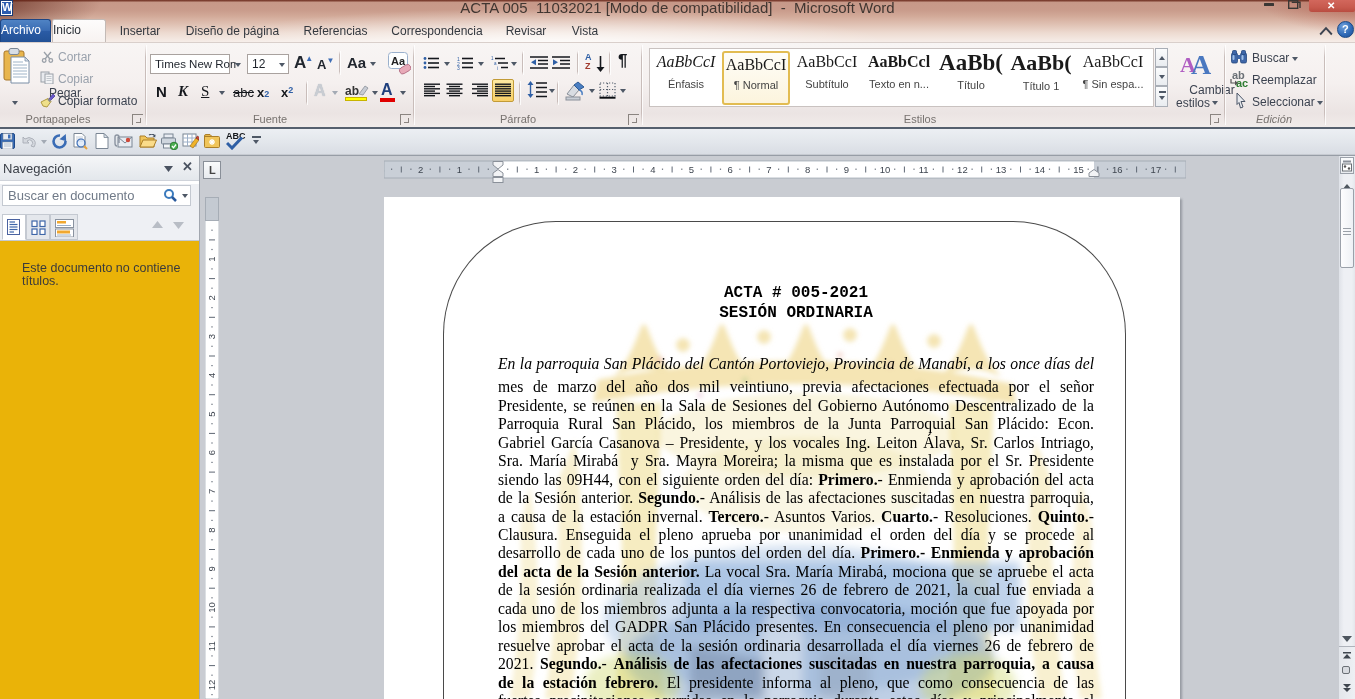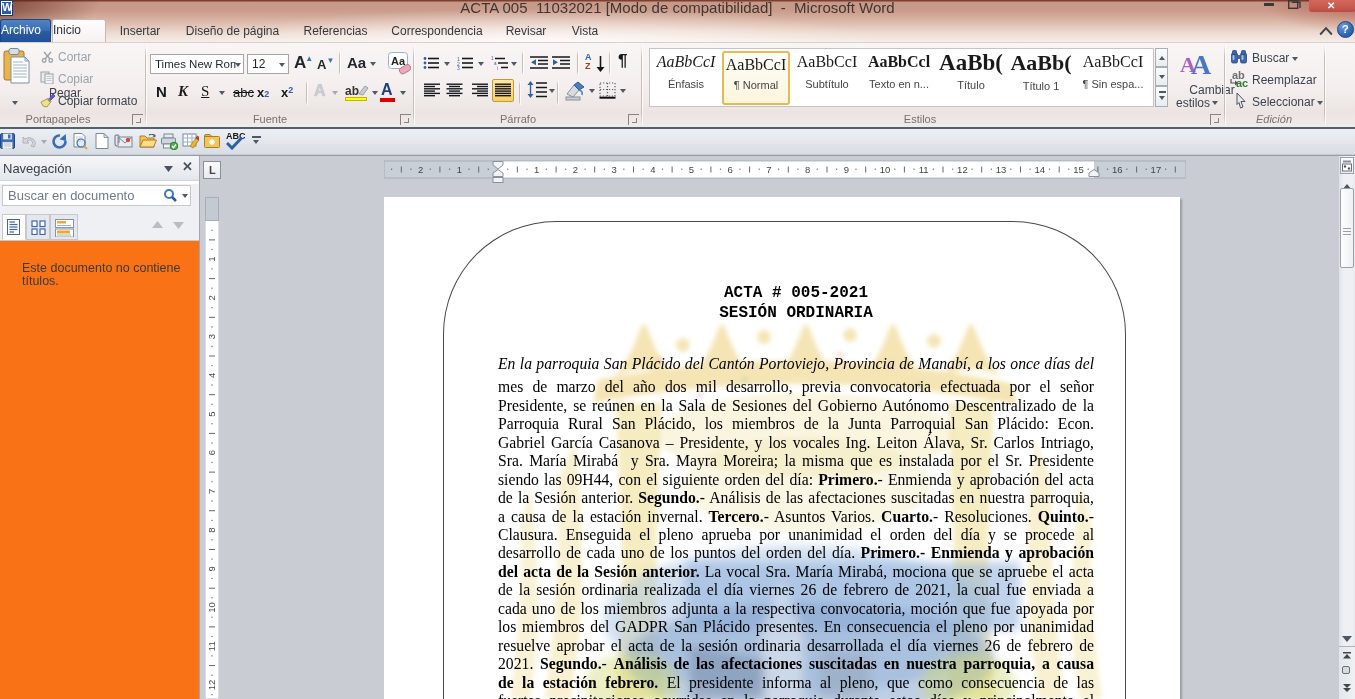--- a/index.html
+++ b/index.html
@@ -51,21 +51,21 @@
   
   #nav{position:absolute;left:0;top:0;width:200px;height:543px;background:#fff;border-right:1px solid #a2a7af;box-sizing:border-box;}
   #nav-head{position:absolute;left:0;top:0;width:199px;height:24px;background:linear-gradient(180deg,#f5f6f8,#e3e7ec);border-bottom:1px solid #cfd3da;}
   #nav-head .t{position:absolute;left:3px;top:5px;font-size:13px;color:#3a3f47;}
   #nav-search{position:absolute;left:2px;top:29px;width:187px;height:19px;background:#fff;border:1px solid #c4c9d1;}
   #nav-search .ph{position:absolute;left:5px;top:2px;font-size:13px;color:#707a88;}
   #nav-mid{position:absolute;left:0;top:28px;width:199px;height:85px;background:#eef0f4;}
   #nav-tabs{position:absolute;left:0;top:57px;width:199px;height:27px;background:#eef0f4;border-bottom:1px solid #c4c9d1;}
   .ntab{position:absolute;top:1px;width:24px;height:26px;border:1px solid #c4c9d1;background:#e4e7ec;box-sizing:border-box;}
   .ntab.on{background:#fff;border-bottom:1px solid #fff;}
-  #nav-body{position:absolute;left:0;top:85px;width:199px;height:458px;background:#f97316;font-size:12.5px;color:#3b3b3b;line-height:13.2px;}
+  #nav-body{position:absolute;left:0;top:85px;width:199px;height:458px;background:#eab308;font-size:12.5px;color:#3b3b3b;line-height:13.2px;}
   
   #lbox{left:203px;top:5px;width:18px;height:18px;background:linear-gradient(180deg,#fafbfc,#e8ebef);border:1px solid #898f98;box-sizing:border-box;}
   #lbox span{position:absolute;left:5px;top:2px;font-size:11px;font-weight:bold;color:#444;}
   
   
   #vruler{left:205px;top:41px;width:14px;height:502px;}
   
   #page{left:384px;top:41px;width:796px;height:502px;background:#fff;box-shadow:2px 2px 2px rgba(90,95,105,.45);}
   #pborder{position:absolute;left:59px;top:24px;width:681px;height:600px;border:1px solid #4a4a4a;border-radius:113px;border-bottom:none;}
   
@@ -161,21 +161,21 @@
             <path d="M9 6 L11.5 8.5" stroke="#888" stroke-width="2"></path>
           </g>
         </svg>
 <div class="btxt" style="left:58px;top:51px;">Copiar formato</div>
 <div class="glabel" style="left:8px;width:100px;">Portapapeles</div>
 <div class="launch" style="left:132px;"></div>
 <div class="gsep" style="left:145px;"></div>
 </div>
     <div id="rib-fuente">
 
-<div class="abs" style="left:150px;top:11px;width:94px;height:20px;background:#fff;border:1px solid #a9a29f;box-sizing:border-box;">
+<div class="abs" style="left:150px;top:11px;width:80px;height:20px;background:#fff;border:1px solid #a9a29f;box-sizing:border-box;">
   <div class="btxt" style="left:4px;top:3px;color:#1f242c;white-space:nowrap;overflow:hidden;width:81px;font-size:11.5px;">Times New Rom</div>
   <div class="dd" style="left:84px;top:8px;"></div>
 </div>
 <div class="abs" style="left:247px;top:11px;width:42px;height:20px;background:#fff;border:1px solid #a9a29f;box-sizing:border-box;">
   <div class="btxt" style="left:4px;top:2px;color:#1f242c;">12</div>
   <div class="dd" style="left:31px;top:8px;"></div>
 </div>
 <div class="abs" style="left:294px;top:10px;font-size:17px;font-weight:bold;color:#21262e;">A<span style="position:relative;top:-7px;left:-1px;font-size:8px;color:#3e6db5;">▲</span></div>
 <div class="abs" style="left:317px;top:14px;font-size:13px;font-weight:bold;color:#21262e;">A<span style="position:relative;top:-6px;left:0px;font-size:8px;color:#3e6db5;">▼</span></div>
 <div class="gsep" style="left:339px;top:8px;height:24px;"></div>
@@ -800,21 +800,21 @@
             <circle cx="420" cy="85" r="2.5" fill="#9cc27a"></circle>
           <circle cx="200" cy="95" r="2.5" fill="#d898b8"></circle>
             <circle cx="390" cy="65" r="2.5" fill="#d8a8b8"></circle>
         </g>
       </svg>
       <div id="pborder"></div>
       <div id="doctext">
         <div class="dtitle" style="top:87.2px;">ACTA # 005-2021</div>
         <div class="dtitle" style="top:107.2px;">SESIÓN ORDINARIA</div>
         <div class="docline" style="top:158px;font-style:italic;">En la parroquia San Plácido del Cantón Portoviejo, Provincia de Manabí, a los once días del</div>
-        <div class="docline" style="top:181.4px;">mes de marzo del año dos mil desarrollo, previa convocatoria efectuada por el señor</div>
+        <div class="docline" style="top:181.4px;">mes de marzo del año dos mil veintiuno, previa afectaciones efectuada por el señor</div>
         <div class="docline" style="top:199.8px;">Presidente, se reúnen en la Sala de Sesiones del Gobierno Autónomo Descentralizado de la</div>
         <div class="docline" style="top:218.3px;">Parroquia Rural San Plácido, los miembros de la Junta Parroquial San Plácido: Econ.</div>
         <div class="docline" style="top:236.7px;">Gabriel García Casanova – Presidente, y los vocales Ing. Leiton Álava, Sr. Carlos Intriago,</div>
         <div class="docline" style="top:255.2px;">Sra. María Mirabá&nbsp; y Sra. Mayra Moreira; la misma que es instalada por el Sr. Presidente</div>
         <div class="docline" style="top:273.6px;">siendo las 09H44, con el siguiente orden del día: <b>Primero.</b>- Enmienda y aprobación del acta</div>
         <div class="docline" style="top:292.1px;">de la Sesión anterior. <b>Segundo.</b>- Análisis de las afectaciones suscitadas en nuestra parroquia,</div>
         <div class="docline" style="top:310.5px;">a causa de la estación invernal. <b>Tercero.</b>- Asuntos Varios. <b>Cuarto.</b>- Resoluciones. <b>Quinto.</b>-</div>
         <div class="docline" style="top:329.0px;">Clausura. Enseguida el pleno aprueba por unanimidad el orden del día y se procede al</div>
         <div class="docline" style="top:347.4px;">desarrollo de cada uno de los puntos del orden del día. <b>Primero.- Enmienda y aprobación</b></div>
         <div class="docline" style="top:365.9px;"><b>del acta de la Sesión anterior.</b> La vocal Sra. María Mirabá, mociona que se apruebe el acta</div>

